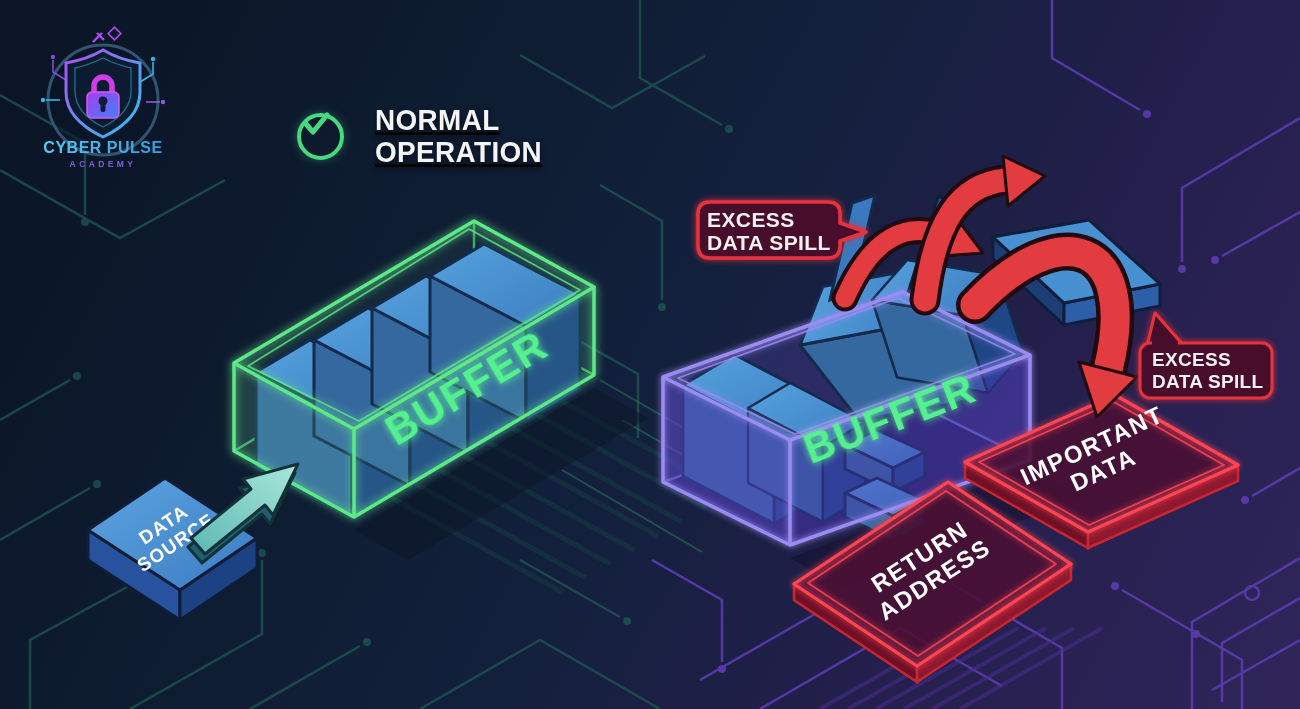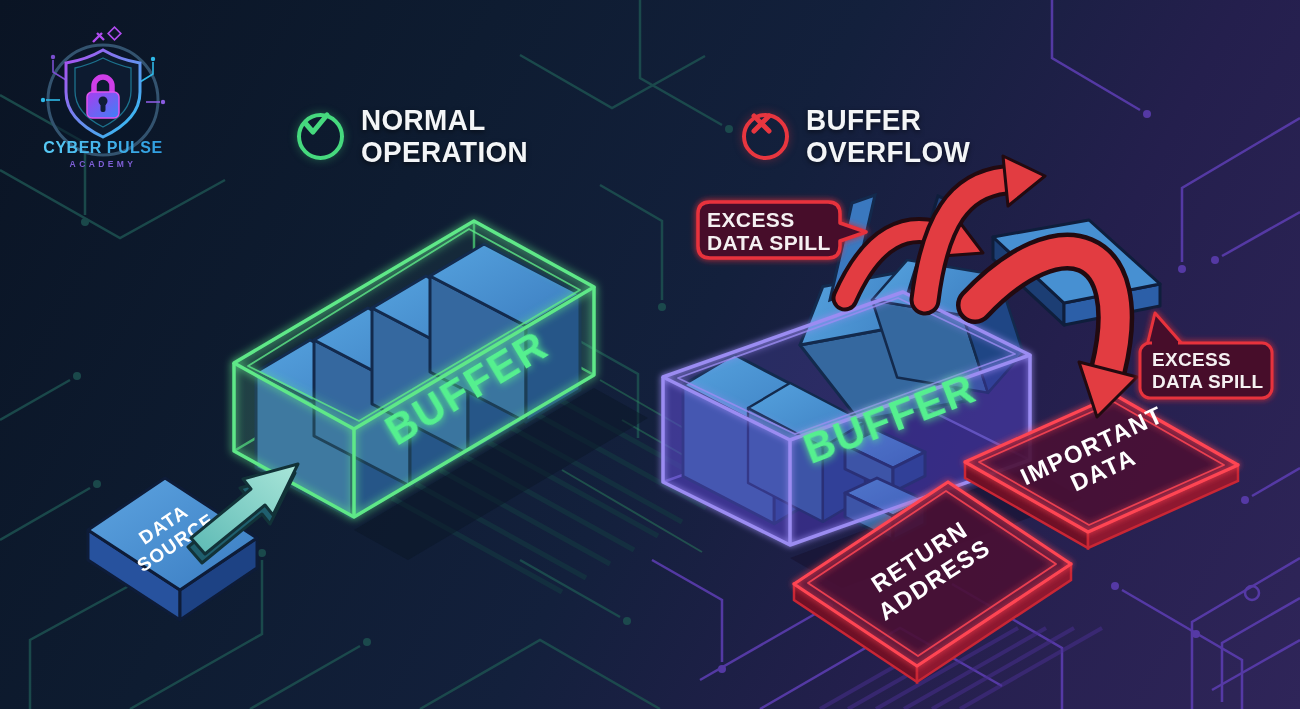--- a/index.html
+++ b/index.html
@@ -2,21 +2,21 @@
 <html><head>
 <meta charset="utf-8">
 <style>
   html,body{margin:0;padding:0;background:#0e1c31;}
   .stage{
     position:relative;width:1300px;height:709px;overflow:hidden;
     background:linear-gradient(118deg,#0a1424 0%,#0e1c31 30%,#13203c 52%,#241f4d 74%,#2f2559 100%);
     font-family:"Liberation Sans","DejaVu Sans",sans-serif;
   }
   .stage svg{position:absolute;left:0;top:0;}
-  .header{position:absolute;display:flex;align-items:center;gap:17px;}
+  .header{position:absolute;display:flex;align-items:center;gap:31px;text-decoration:underline;}
   .status-icon{width:47px;height:47px;border-radius:50%;box-sizing:border-box;flex:0 0 auto;}
   .status-icon.green{border:4px solid #46d97e;box-shadow:0 0 10px rgba(70,217,126,.35);}
   .status-icon.red{border:4px solid #e8363f;box-shadow:0 0 10px rgba(232,54,63,.35);}
   .title{color:#f3f5f7;font-weight:bold;font-size:30px;line-height:32px;letter-spacing:.4px;
     transform:scaleX(.93);transform-origin:left center;text-shadow:0 2px 6px rgba(0,0,0,.55);}
   svg text{font-family:"Liberation Sans","DejaVu Sans",sans-serif;}
 </style>
 </head>
 <body>
 
@@ -339,25 +339,14 @@
     <svg width="39" height="39" viewBox="0 0 39 39">
           <path d="M9,20 L16,28 L30,11" fill="none" stroke="#46d97e" stroke-width="5" stroke-linecap="round" stroke-linejoin="round"></path>
         </svg>
   </div>
   <div class="title">
     <div>NORMAL</div>
     <div>OPERATION</div>
   </div>
 </div>
 
-<div class="header" style="left:742px;top:104px;">
-  <div class="status-icon red">
-    <svg width="39" height="39" viewBox="0 0 39 39">
-          <path d="M12,12 L27,27 M27,12 L12,27" fill="none" stroke="#e8363f" stroke-width="5" stroke-linecap="round"></path>
-        </svg>
-  </div>
-  <div class="title">
-    <div>BUFFER</div>
-    <div>OVERFLOW</div>
-  </div>
+
 </div>
 
-</div>
-
 </body></html>

